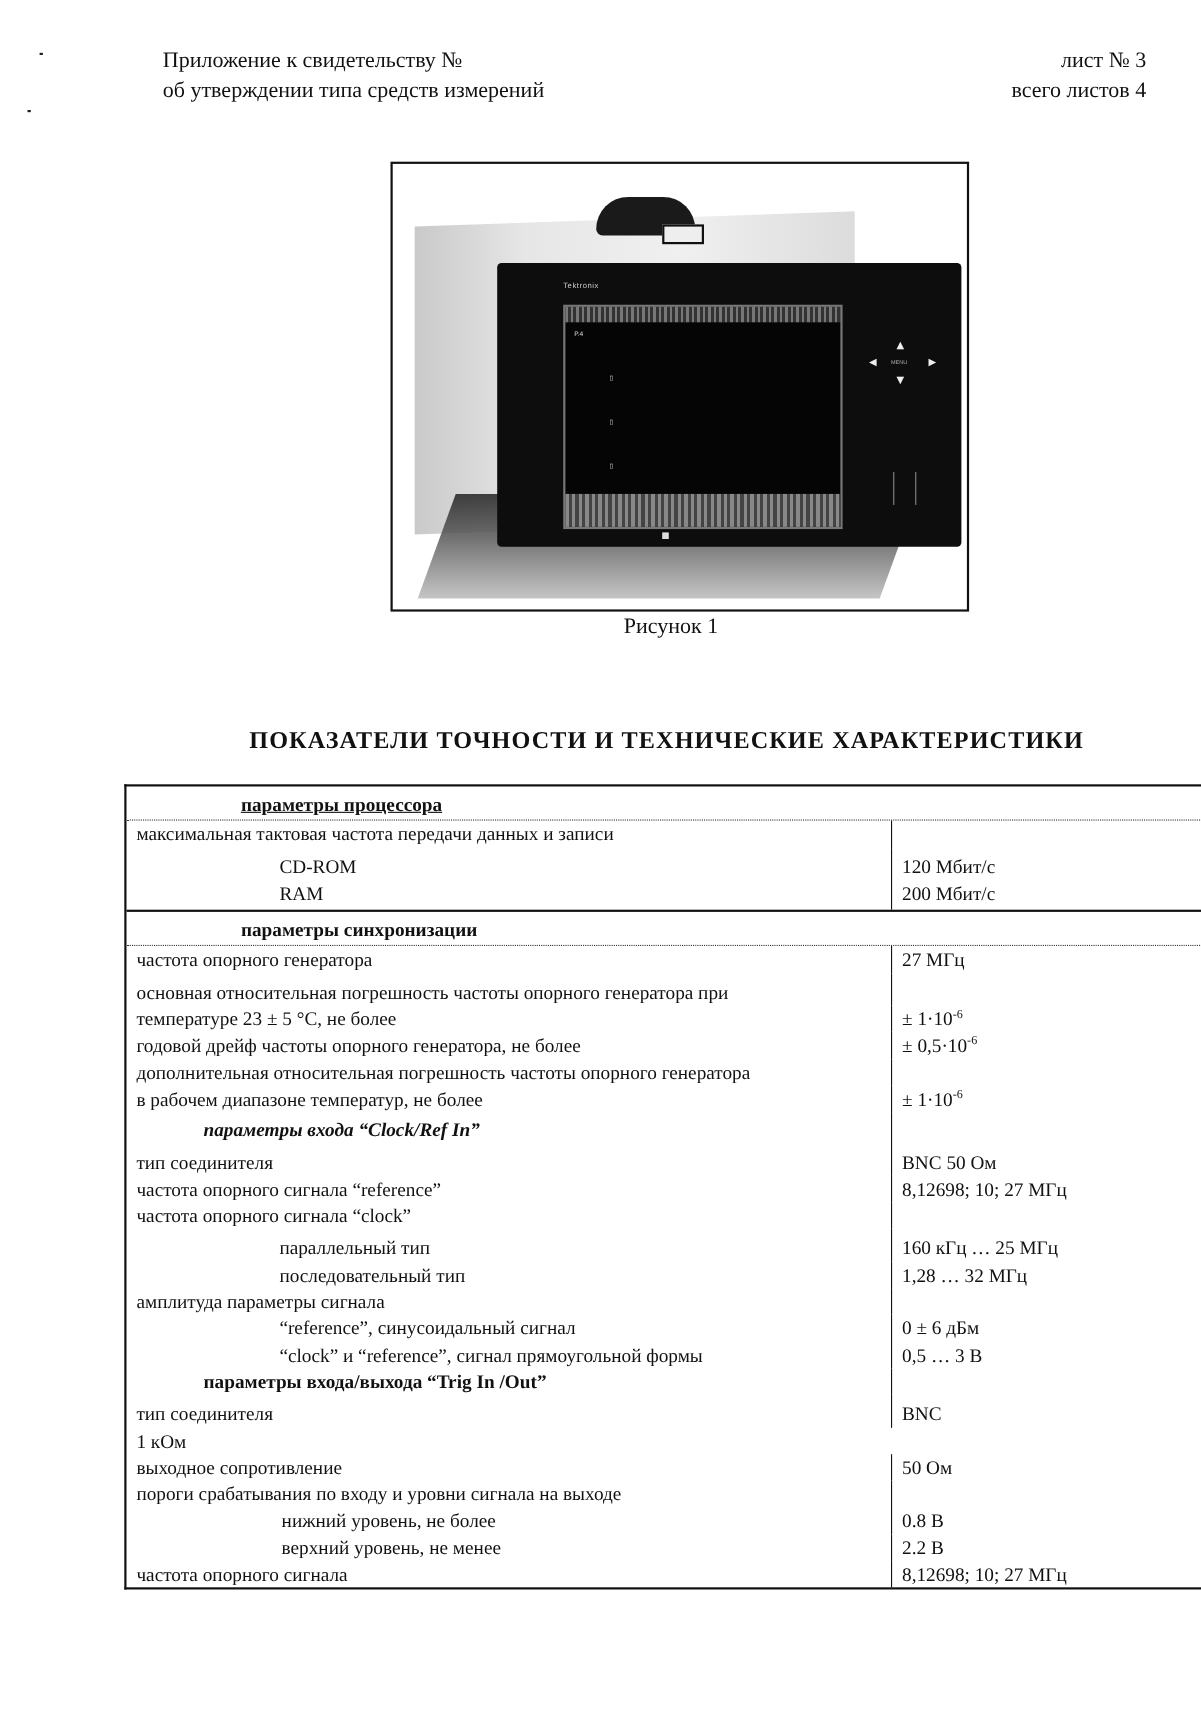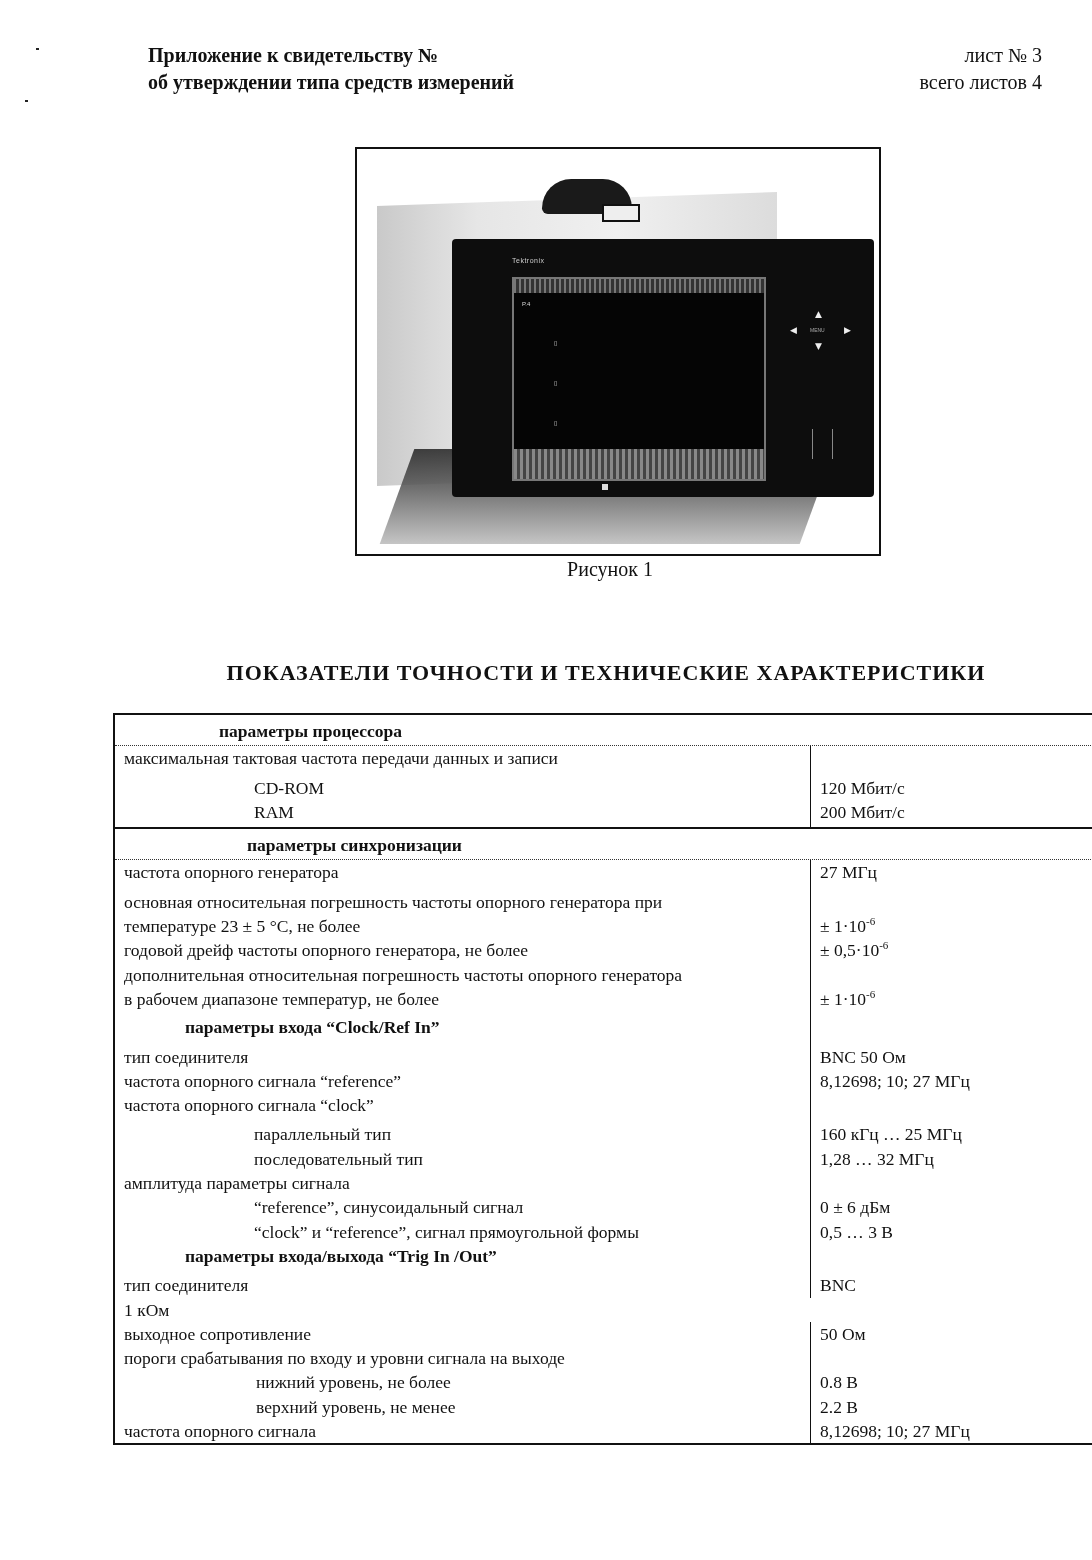--- a/index.html
+++ b/index.html
@@ -1,21 +1,21 @@
 <!DOCTYPE html>
 <html><head>
 <meta charset="utf-8">
 <style>
   html, body { margin: 0; padding: 0; background: #ffffff; }
   body {
     width: 1092px; height: 1560px; position: relative; overflow: hidden;
     font-family: "Liberation Serif", "DejaVu Serif", serif; color: #111;
   }
   .speck { position: absolute; width: 3px; height: 2px; background: #222; }
-  .hdr-left { position: absolute; left: 148px; top: 42px; font-size: 20px; line-height: 27px; font-weight: bold; }
+  .hdr-left { position: absolute; left: 148px; top: 42px; font-size: 20px; line-height: 27px; }
   .hdr-right { position: absolute; right: 50px; top: 42px; font-size: 20px; line-height: 27px; text-align: right; }
 
   .figure-frame {
     position: absolute; left: 355px; top: 147px; width: 522px; height: 405px;
     border: 2px solid #111; background: #fff; overflow: hidden;
   }
   .figure-caption { position: absolute; left: 0; width: 1220px; top: 558px; text-align: center; font-size: 20px; }
 
   
   .dev-case {
@@ -60,28 +60,28 @@
   .spec-table {
     position: absolute; left: 113px; top: 713px; width: 1000px;
     border-top: 2px solid #111; border-left: 2px solid #111; border-bottom: 2px solid #111;
     font-size: 17.5px; line-height: 24.3px;
   }
   .row { display: flex; }
   .row .lbl { width: 696px; padding-left: 9px; border-right: 1.5px solid #111; box-sizing: border-box; }
   .row .val { flex: 1; padding-left: 9px; }
   .group-head { display: flex; border-bottom: 1px dotted #333; }
   .group-head .lbl { font-weight: bold; padding-left: 104px; }
-  .group-head.first .lbl, .group-head.first .val { border-right: none; }
+  .group-head.first .lbl, .group-head.first .val { border-right: none; text-decoration: underline; }
   .group-head.solid-top { border-top: 2px solid #111; }
   .group-head .lbl.noborder { border-right: none; }
   .sub-head .lbl { font-weight: bold; padding-left: 70px; }
   .indent .lbl { padding-left: 139px; }
   .indent2 .lbl { padding-left: 141px; }
   .pad-top .lbl, .pad-top .val { padding-top: 5px; }
-  .pad-top-s .lbl, .pad-top-s .val { padding-top: 4px; }
+  .pad-top-s .lbl, .pad-top-s .val { padding-top: 4px; font-style: italic; }
   sup { font-size: 11px; vertical-align: super; line-height: 0; }
 </style>
 </head>
 <body>
 
 <div class="speck" style="left:36px;top:48px;"></div>
 <div class="speck" style="left:25px;top:100px;"></div>
 
 <div class="hdr-left">
   <div>Приложение к свидетельству №</div>
@@ -136,21 +136,21 @@
   <div class="row indent pad-top">
     <div class="lbl">CD-ROM</div>
     <div class="val">120 Мбит/с</div>
   </div>
   <div class="row indent">
     <div class="lbl" style="padding-bottom:3px;">RAM</div>
     <div class="val">200 Мбит/с</div>
   </div>
 
   <div class="row group-head solid-top">
-    <div class="lbl noborder" style="padding-top:4px;padding-bottom:2px;margin-left:28px;">параметры синхронизации</div>
+    <div class="lbl noborder" style="padding-top:4px;padding-bottom:2px;">параметры синхронизации</div>
     <div class="val"></div>
   </div>
   <div class="row">
     <div class="lbl">частота опорного генератора</div>
     <div class="val">27 МГц</div>
   </div>
   <div class="row pad-top">
     <div class="lbl">основная относительная погрешность частоты опорного генератора при</div>
     <div class="val"></div>
   </div>

